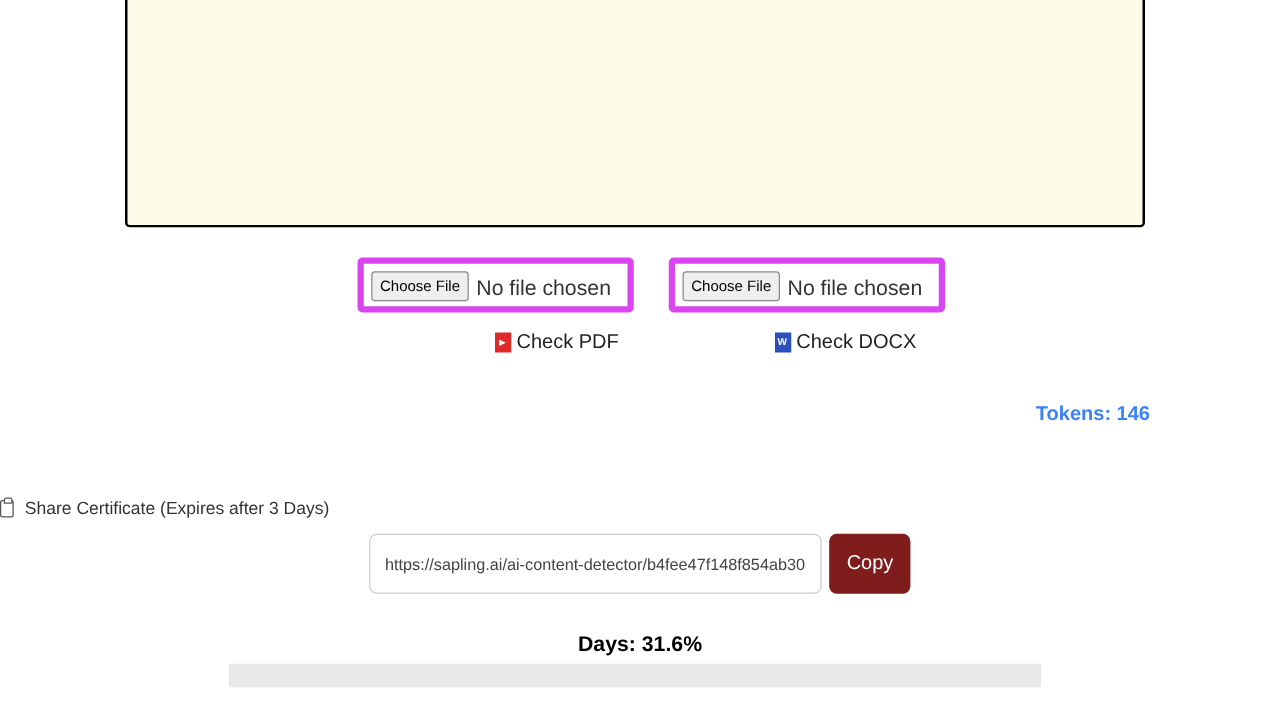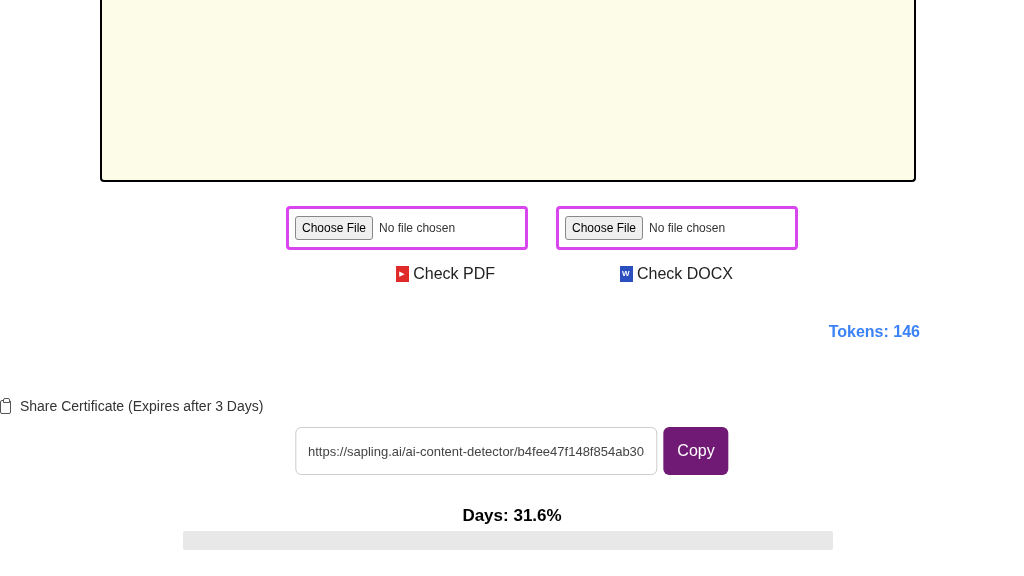--- a/index.html
+++ b/index.html
@@ -33,39 +33,39 @@
     }
     .file-row {
       position: absolute;
       top: 206px;
       left: 286px;
       display: flex;
       gap: 28px;
     }
     .file-input-group {
       display: flex;
-      align-items: center;
-      border: 3px solid #d946ef;
+      align-items: flex-end;
+      border: 5px solid #d946ef;
       border-radius: 4px;
       padding: 4px 6px;
-      width: 242px;
+      width: 221px;
       height: 44px;
     }
     .choose-file-btn {
       background: #efefef;
       border: 1px solid #888;
       border-radius: 3px;
       padding: 4px 6px;
       font-size: 12px;
       cursor: pointer;
       white-space: nowrap;
     }
     .file-status {
       margin-left: 6px;
-      font-size: 12px;
+      font-size: 17px;
       color: #333;
     }
     .check-labels-row {
       position: absolute;
       top: 265px;
       left: 286px;
       width: 447px;
       display: flex;
       justify-content: space-between;
     }
@@ -162,21 +162,21 @@
       height: 48px;
       padding: 0 12px;
       border: 1px solid #ccc;
       border-radius: 6px;
       font-size: 13px;
       color: #444;
     }
     .copy-btn {
       height: 48px;
       padding: 0 14px;
-      background: #701a75;
+      background: #7f1d1d;
       color: #fff;
       border: none;
       border-radius: 6px;
       font-size: 16px;
       cursor: pointer;
     }
     .fake-row {
       position: absolute;
       top: 506px;
       left: 0;

